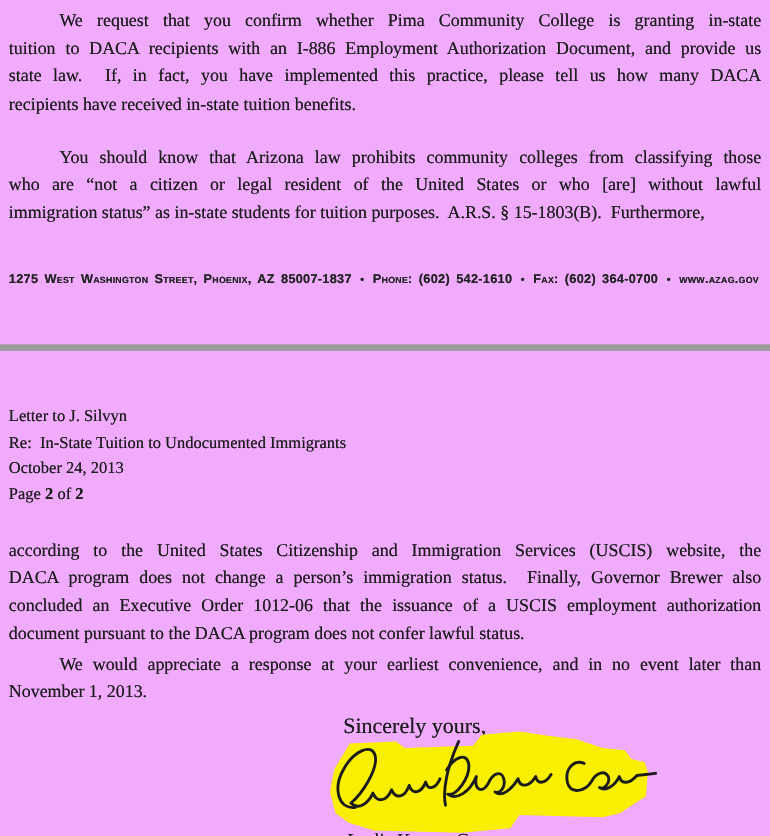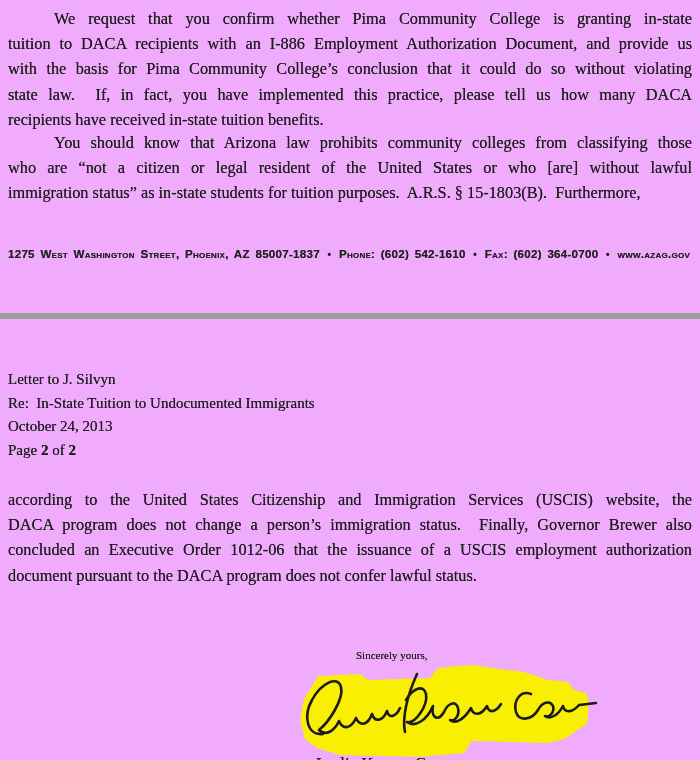--- a/index.html
+++ b/index.html
@@ -22,35 +22,34 @@
     font-size:11.6px;font-weight:bold;font-variant:small-caps;
     letter-spacing:.25px;color:#222;
     text-align:justify;text-align-last:justify;white-space:nowrap;
     text-shadow:0 0 .4px rgba(25,25,25,.7);
   }
   .letterhead-footer .bullet{font-size:10px;padding:0 2px;}
   .divider{position:absolute;left:0;top:313px;width:700px;height:6px;background:#9c9c9c;}
   .p2header{position:absolute;left:8px;top:368px;font-size:15px;line-height:23.6px;
             text-shadow:0 0 .6px rgba(25,25,25,.8);}
   .p2header .b{font-weight:bold;}
-  .closing{position:absolute;left:312px;top:649px;font-size:11px;
-           text-shadow:0 0 .6px rgba(25,25,25,.8);margin-left:44px;}
+  .closing{position:absolute;left:312px;top:649px;font-size:20px;
+           text-shadow:0 0 .6px rgba(25,25,25,.8);}
   .sig-svg{position:absolute;left:293px;top:660px;width:310px;height:100px;}
   .sig-name{position:absolute;left:316px;top:728px;font-size:16.8px;
             text-shadow:0 0 .6px rgba(25,25,25,.8);z-index:3;margin-top:26px;}
 </style>
 </head>
 <body>
 
 <div class="sheet">
 
   <div class="para p-request">
     <div class="jline indent">We request that you confirm whether Pima Community College is granting in-state</div>
     <div class="jline">tuition to DACA recipients with an I-886 Employment Authorization Document, and provide us</div>
-    <div class="jline">with the basis for Pima Community College’s conclusion that it could do so without violating</div>
     <div class="jline">state law.&nbsp; If, in fact, you have implemented this practice, please tell us how many DACA</div>
     <div class="jline jlast">recipients have received in-state tuition benefits.</div>
   </div>
 
   <div class="para p-arizona">
     <div class="jline indent">You should know that Arizona law prohibits community colleges from classifying those</div>
     <div class="jline">who are “not a citizen or legal resident of the United States or who [are] without lawful</div>
     <div class="jline jlast">immigration status” as in-state students for tuition purposes.&nbsp; A.R.S. § 15-1803(B).&nbsp; Furthermore,</div>
   </div>
 
@@ -65,20 +64,24 @@
     <div><span>Page</span> <span class="b">2</span> <span>of</span> <span class="b">2</span></div>
   </div>
 
   <div class="para p-uscis">
     <div class="jline">according to the United States Citizenship and Immigration Services (USCIS) website, the</div>
     <div class="jline">DACA program does not change a person’s immigration status.&nbsp; Finally, Governor Brewer also</div>
     <div class="jline">concluded an Executive Order 1012-06 that the issuance of a USCIS employment authorization</div>
     <div class="jline jlast">document pursuant to the DACA program does not confer lawful status.</div>
   </div>
 
+  <div class="para p-response">
+    <div class="jline indent">We would appreciate a response at your earliest convenience, and in no event later than</div>
+    <div class="jline jlast">November 1, 2013.</div>
+  </div>
 
   <div class="closing">Sincerely yours,</div>
 
   <svg class="sig-svg" viewBox="0 0 310 100">
     <polygon points="19,26 25,16 67,14 75,20 137,18 145,8 179,5 207,9 231,12 255,20 275,22 281,30 293,33 296,42 294,64 283,71 271,79 255,83 179,81 171,93 127,97 47,95 24,88 12,79 7,60 11,39" fill="#f9ef02"></polygon>
     <g fill="none" stroke="#1b1b1b" stroke-width="2.6" stroke-linecap="round" stroke-linejoin="round">
       <path d="M30,74 C14,76 10,56 19,40 C28,23 45,15 48,27 C51,39 36,62 26,70 C33,77 42,70 46,61 C50,70 58,69 63,58 C67,67 75,65 79,54 C82,63 90,61 94,51 C96,59 103,57 107,48"></path>
       <path d="M124,14 C114,36 109,58 112,72"></path>
       <path d="M113,40 C120,28 131,24 133,34 C135,46 122,64 114,62 C122,68 134,60 140,46 C138,58 145,62 151,52 C155,43 163,40 165,48 C167,56 161,62 157,60 C163,65 172,58 178,48 C180,56 188,56 194,46 C196,54 203,52 208,44"></path>
       <path d="M238,34 C228,30 220,40 223,52 C226,62 239,60 245,50 C249,42 257,40 260,46 C262,52 256,58 252,56 C258,60 266,54 270,46 C272,54 280,52 286,45 L303,43"></path>

